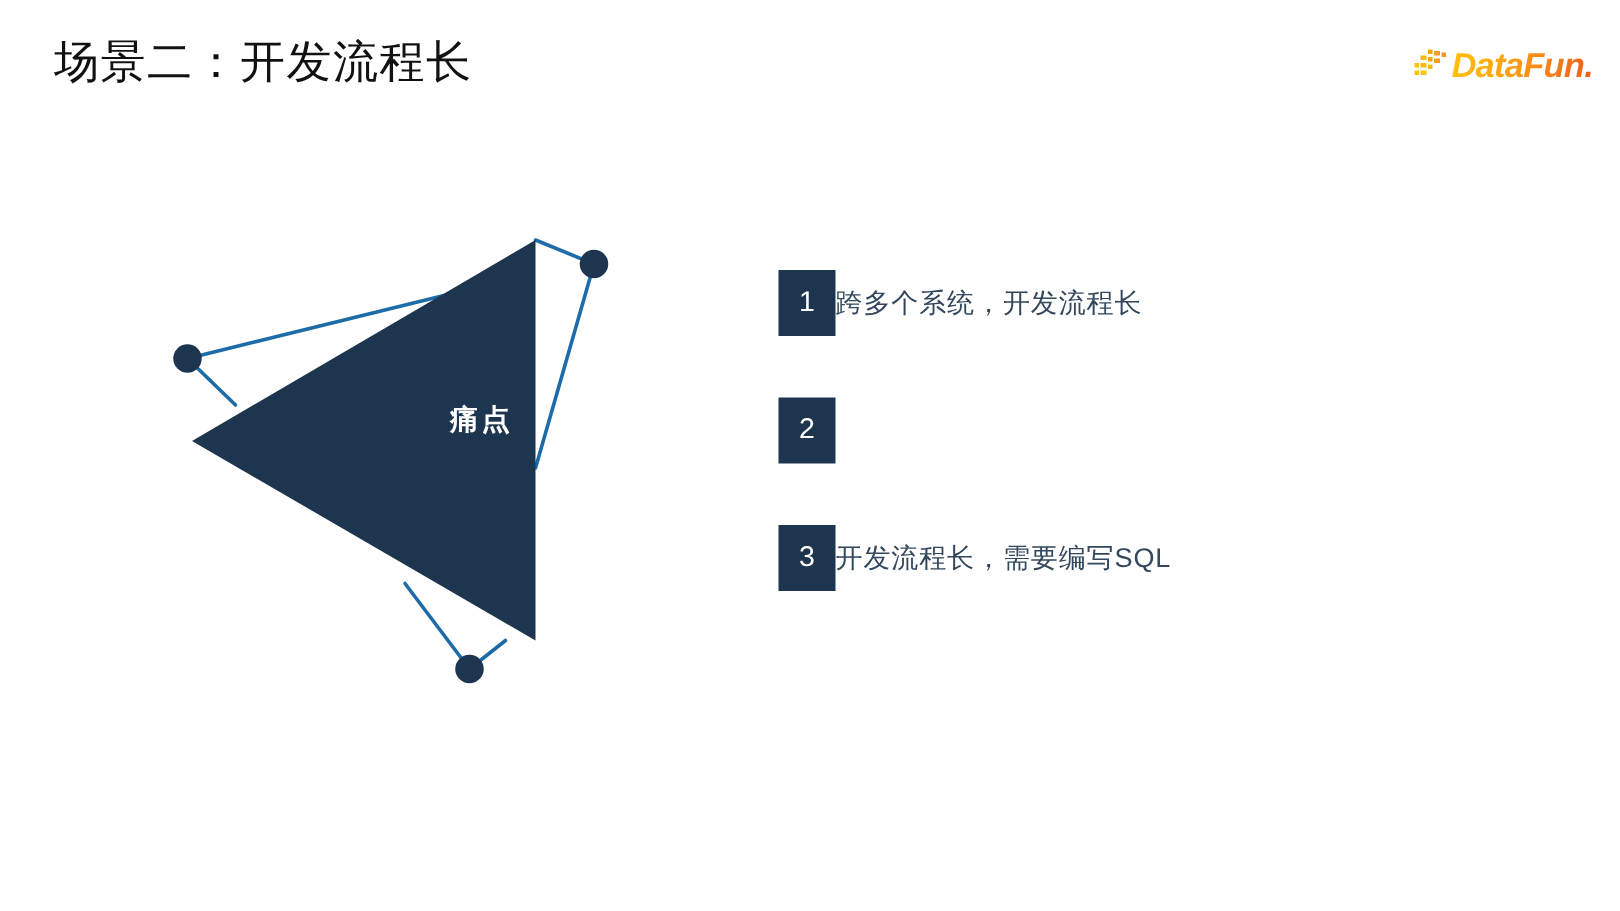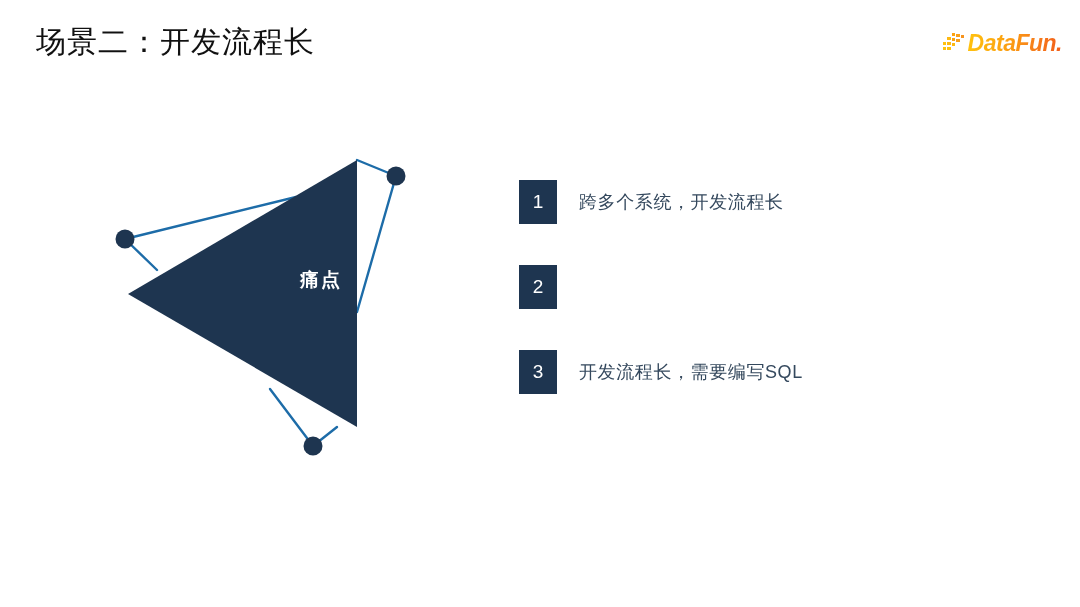--- a/index.html
+++ b/index.html
@@ -120,21 +120,21 @@
     height: 44px;
     flex: none;
     background: #1e3550;
     color: #ffffff;
     font-size: 19px;
     line-height: 44px;
     text-align: center;
     font-weight: 400;
   }
   .bullet-text {
-    margin-left: 22px;
+    margin-left: 0;
     font-size: 18px;
     color: #34485d;
     letter-spacing: 0.6px;
     white-space: nowrap;
   }
 </style>
 </head>
 <body>
 
 <div class="slide">

